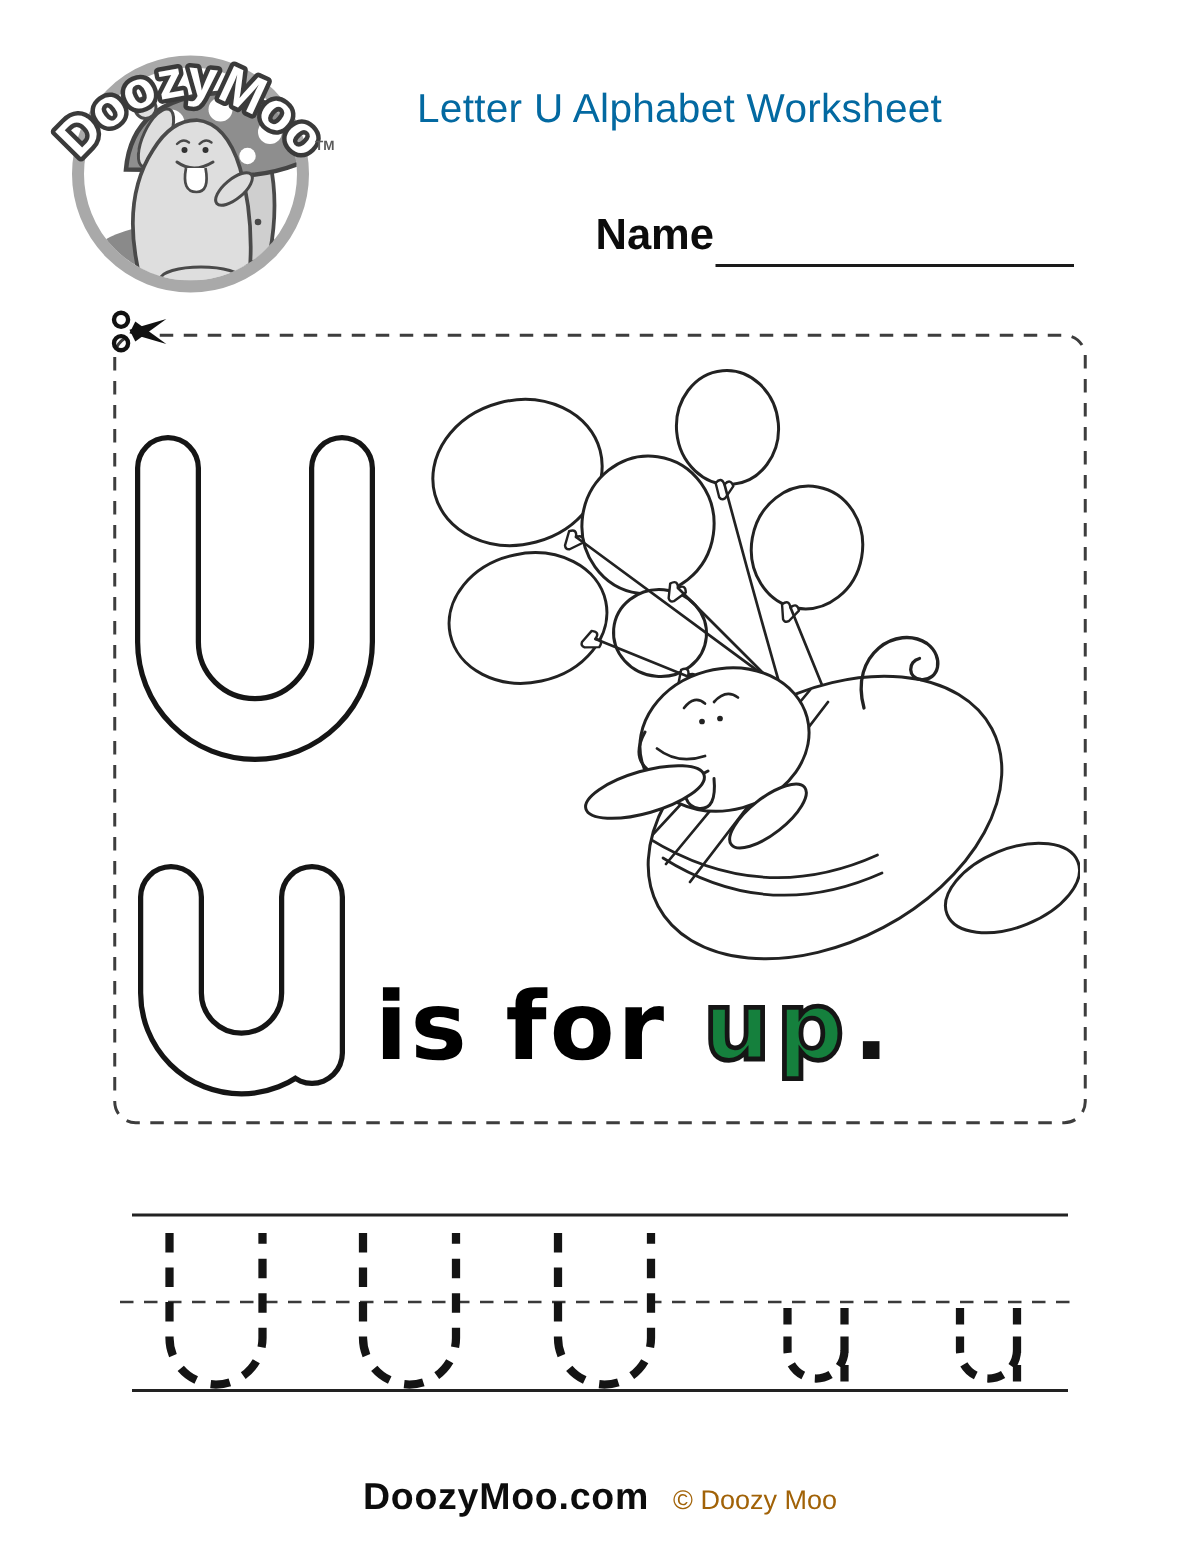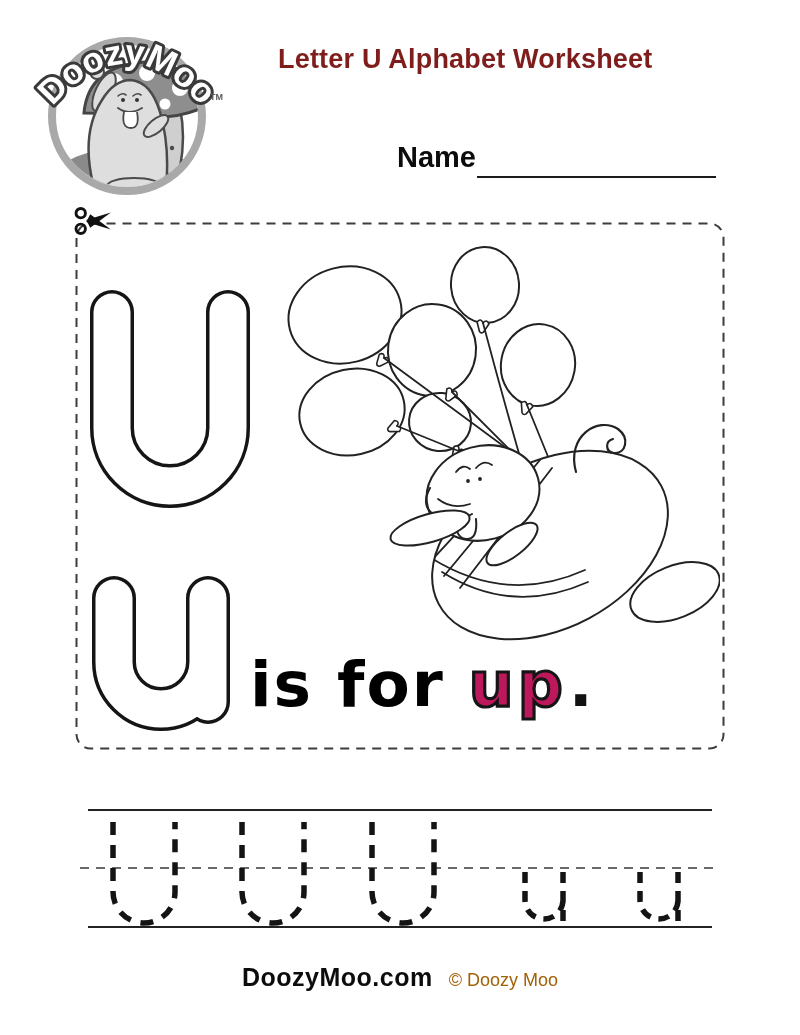--- a/index.html
+++ b/index.html
@@ -2,37 +2,37 @@
 <html><head>
 <meta charset="utf-8">
 <style>
   html,body{margin:0;padding:0;background:#fff;}
   .page{
     position:relative;width:800px;height:1035px;background:#fff;overflow:hidden;
     font-family:"Liberation Sans",sans-serif;color:#111;
   }
   .abs{position:absolute;}
   .title{
-    left:278px;top:44px;font-size:27px;font-weight:700;letter-spacing:.2px;color:#7f1d1d;
+    left:278px;top:57px;font-size:27px;font-weight:400;letter-spacing:.2px;color:#0369a1;
   }
   .name-label{left:397px;top:141px;font-size:29px;font-weight:700;color:#0c0c0c;}
   .name-line{left:477px;top:176px;width:239px;height:0;border-top:2px solid #1a1a1a;}
   .caption{
     left:250px;top:648px;display:flex;align-items:baseline;
     font-family:"DejaVu Sans","Liberation Sans",sans-serif;font-weight:700;font-size:63px;
   }
   .caption .solid{color:#000000;letter-spacing:2px;}
   .caption .bubble{
-    color:#be185d;-webkit-text-stroke:3.2px #151515;letter-spacing:4px;margin-left:24px;
+    color:#15803d;-webkit-text-stroke:3.2px #151515;letter-spacing:4px;margin-left:24px;
   }
   .caption .period{color:#121212;margin-left:2px;}
   .footer{
     left:0;top:963px;width:800px;display:flex;justify-content:center;align-items:baseline;gap:16px;
   }
-  .footer .site{font-size:25px;font-weight:700;letter-spacing:.5px;color:#0c0c0c;}
+  .footer .site{font-size:25px;font-weight:700;letter-spacing:.5px;color:#0c0c0c;margin-top:21px;}
   .footer .copy{font-size:18px;color:#a16207;}
   svg{display:block;}
 </style>
 </head>
 <body>
 
 <div class="page">
 
   <svg class="abs" style="left:34px;top:16px;overflow:visible" width="186" height="186" viewBox="0 0 186 186">
     <defs>

